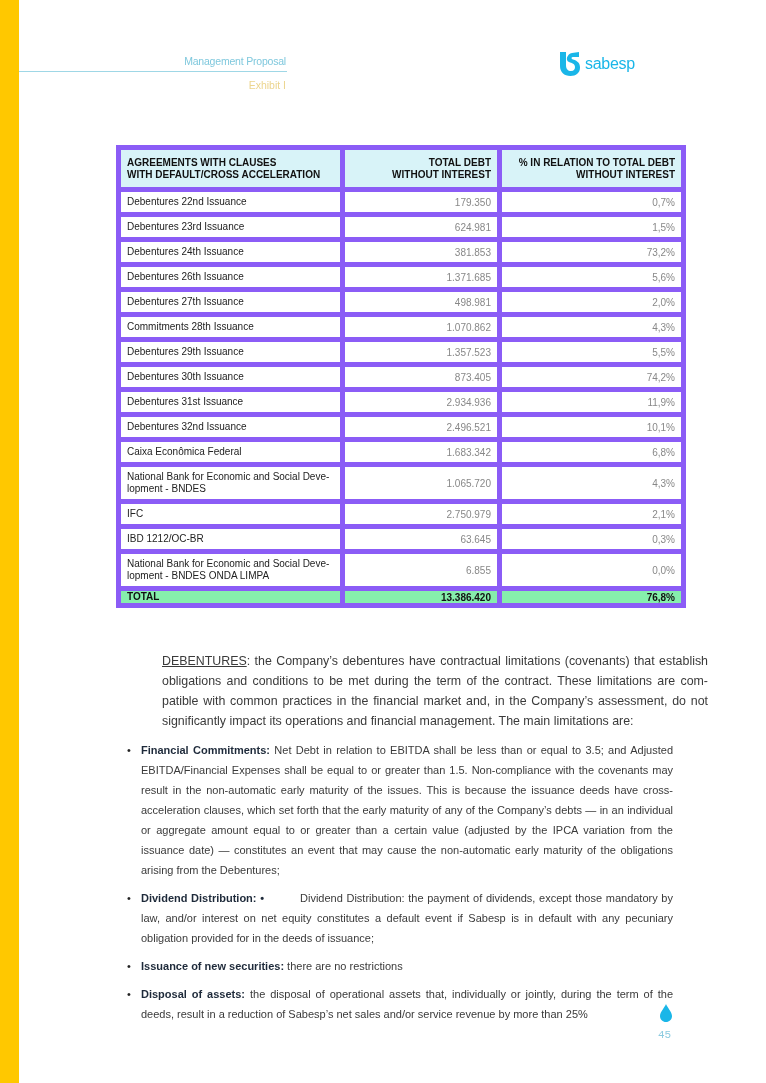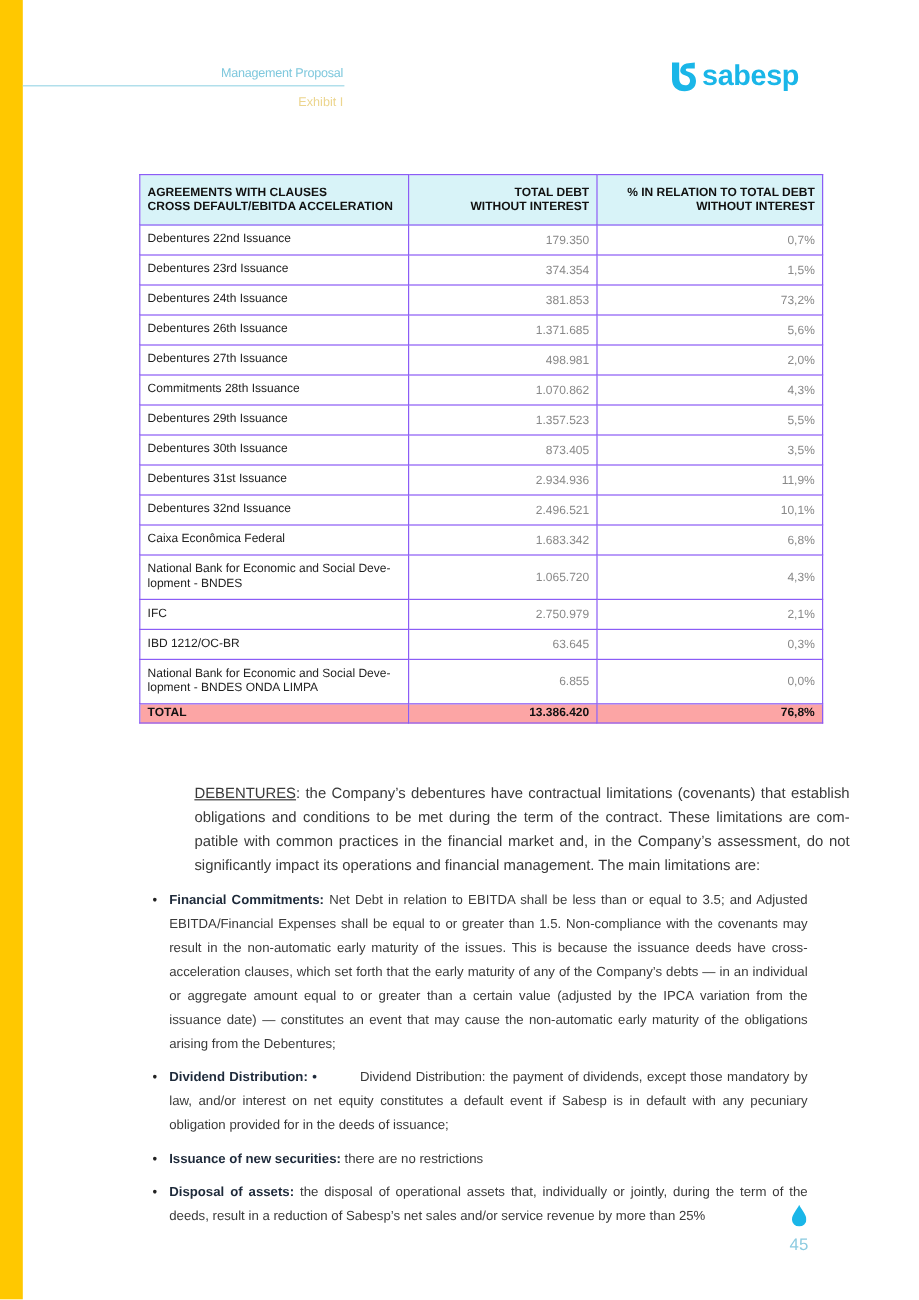--- a/index.html
+++ b/index.html
@@ -4,78 +4,78 @@
   <style>
     * { box-sizing: border-box; margin: 0; padding: 0; }
     html, body { width: 766px; height: 1083px; background: #ffffff; overflow: hidden; }
     body { position: relative; font-family: "Liberation Sans", sans-serif; color: #333; }
     .side-bar { position: absolute; left: 0; top: 0; width: 19px; height: 1083px; background: #ffc800; }
     .hdr-title { position: absolute; right: 480px; top: 55px; font-size: 10.5px; color: #7fc8dd; letter-spacing: -0.2px; }
     .hdr-line { position: absolute; left: 19px; top: 71px; width: 268px; height: 1px; background: #9fd7e6; }
     .hdr-exhibit { position: absolute; right: 480px; top: 79px; font-size: 10.5px; color: #ecd58e; }
     .logo { position: absolute; left: 559px; top: 51px; display: flex; align-items: center; gap: 4px; }
     .logo-mark { width: 22px; height: 26px; }
-    .logo-text { font-size: 24px; font-weight: bold; color: #1ab6e8; letter-spacing: -0.3px; line-height: 1; }
+    .logo-text { font-size: 16px; font-weight: normal; color: #1ab6e8; letter-spacing: -0.3px; line-height: 1; }
 
     table.debt { position: absolute; left: 116px; top: 145px; width: 570px; border-collapse: collapse; font-size: 10px; }
-    table.debt td, table.debt th { border: 1px solid #8b5cf6; padding: 0 6px; height: 25px; }
+    table.debt td, table.debt th { border: 5px solid #8b5cf6; padding: 0 6px; height: 25px; }
     table.debt th { background: #d8f3f8; color: #111; font-weight: bold; height: 42px; font-size: 10px; line-height: 12px; }
     table.debt th.c1 { text-align: left; width: 224px; }
     table.debt th.c2 { text-align: right; width: 157px; margin-left: 17px; }
     table.debt th.c3 { text-align: right; }
     table.debt td.name { color: #222; text-align: left; line-height: 12px; }
     table.debt td.num { color: #888; text-align: right; }
     table.debt tr.tall td { height: 37px; }
-    table.debt tr.total td { background: #fca5a5; color: #111; font-weight: bold; height: 16px; }
+    table.debt tr.total td { background: #86efac; color: #111; font-weight: bold; height: 16px; }
 
     .body-text { position: absolute; left: 127px; width: 546px; font-size: 12.4px; line-height: 20px; color: #3a3a3a; text-align: justify; }
     .para { top: 651px; margin-left: 35px; }
     .para .lead { text-decoration: underline; }
     ul.bullets { position: absolute; left: 127px; top: 740px; width: 546px; list-style: none; font-size: 11px; line-height: 20px; color: #3a3a3a; }
     ul.bullets li { position: relative; padding-left: 14px; text-align: justify; margin-bottom: 8px; }
     ul.bullets li::before { content: "•"; position: absolute; left: 0; top: 0; color: #222; }
     ul.bullets li b { color: #1e2a3a; }
     .gap-tab { display: inline-block; width: 36px; }
 
     .drop { position: absolute; left: 660px; top: 1004px; width: 12px; height: 18px; }
-    .page-num { position: absolute; left: 658px; top: 1029px; font-size: 14px; color: #8ccbe0; }
+    .page-num { position: absolute; left: 658px; top: 1029px; font-size: 11px; color: #8ccbe0; font-family: Liberation Mono, monospace; }
   </style>
 </head>
 <body>
 
 <div class="side-bar"></div>
 
 <div class="hdr-title">Management Proposal</div>
 <div class="hdr-line"></div>
 <div class="hdr-exhibit">Exhibit I</div>
 
 <div class="logo">
   <svg class="logo-mark" viewBox="0 0 22 26">
     <path d="M1 1 L7 1 L7 14 C7 18 9 20 12 20 C15 20 16 18 16 16 C16 13 13 12 10 11 C6 9.5 8 3 13 2 L20 1 L20 6 L14 6 C12 6 12 8 14 8.5 C19 10 21 12.5 21 16.5 C21 22 17 25 11.5 25 C5 25 1 21 1 15 Z" fill="#1ab6e8"></path>
   </svg>
   <span class="logo-text">sabesp</span>
 </div>
 
 <table class="debt">
   <thead>
     <tr>
-      <th class="c1"><span>AGREEMENTS WITH CLAUSES</span><br><span>CROSS DEFAULT/EBITDA ACCELERATION</span></th>
+      <th class="c1"><span>AGREEMENTS WITH CLAUSES</span><br><span>WITH DEFAULT/CROSS ACCELERATION</span></th>
       <th class="c2"><span>TOTAL DEBT</span><br><span>WITHOUT INTEREST</span></th>
       <th class="c3"><span>% IN RELATION TO TOTAL DEBT</span><br><span>WITHOUT INTEREST</span></th>
     </tr>
   </thead>
   <tbody>
     <tr>
         <td class="name">Debentures 22nd Issuance</td>
         <td class="num">179.350</td>
         <td class="num">0,7%</td>
       </tr>
     <tr>
         <td class="name">Debentures 23rd Issuance</td>
-        <td class="num">374.354</td>
+        <td class="num">624.981</td>
         <td class="num">1,5%</td>
       </tr>
     <tr>
         <td class="name">Debentures 24th Issuance</td>
         <td class="num">381.853</td>
         <td class="num">73,2%</td>
       </tr>
     <tr>
         <td class="name">Debentures 26th Issuance</td>
         <td class="num">1.371.685</td>
@@ -92,21 +92,21 @@
         <td class="num">4,3%</td>
       </tr>
     <tr>
         <td class="name">Debentures 29th Issuance</td>
         <td class="num">1.357.523</td>
         <td class="num">5,5%</td>
       </tr>
     <tr>
         <td class="name">Debentures 30th Issuance</td>
         <td class="num">873.405</td>
-        <td class="num">3,5%</td>
+        <td class="num">74,2%</td>
       </tr>
     <tr>
         <td class="name">Debentures 31st Issuance</td>
         <td class="num">2.934.936</td>
         <td class="num">11,9%</td>
       </tr>
     <tr>
         <td class="name">Debentures 32nd Issuance</td>
         <td class="num">2.496.521</td>
         <td class="num">10,1%</td>

